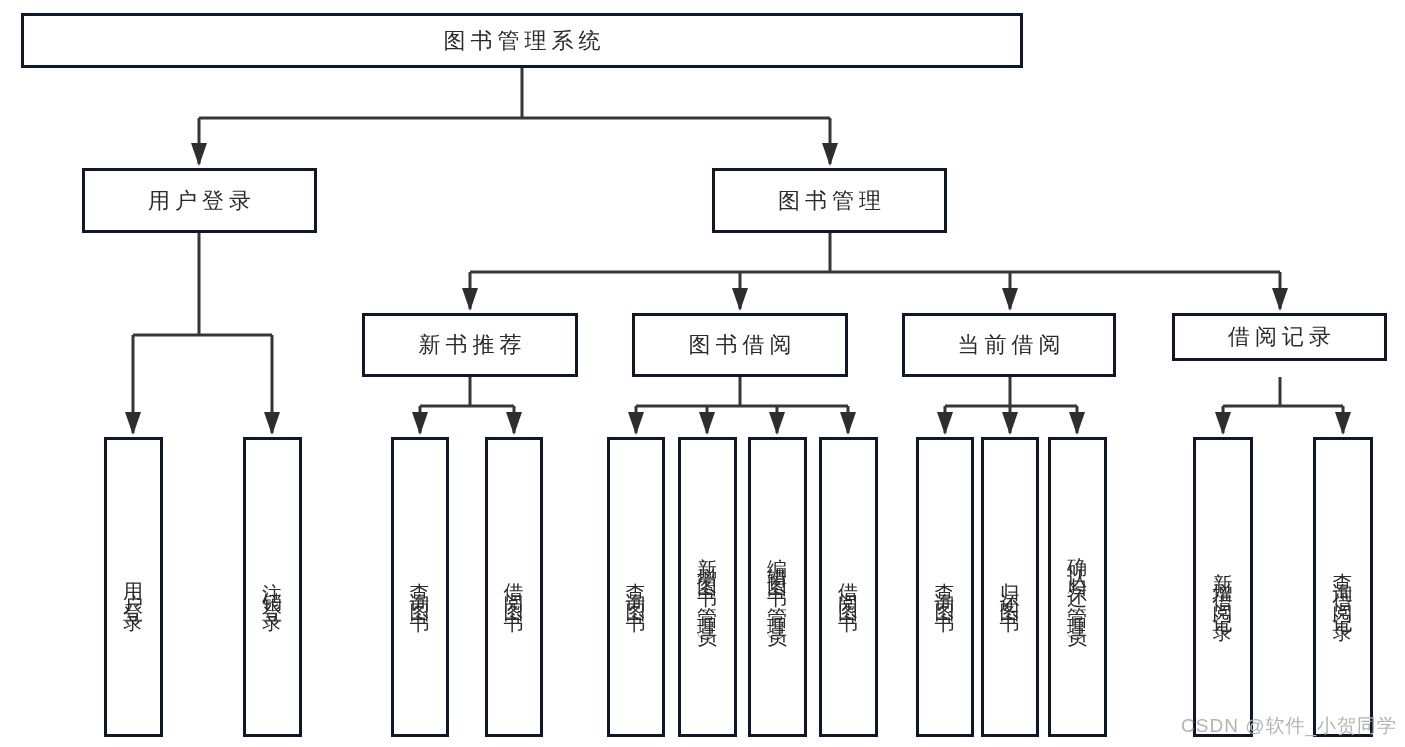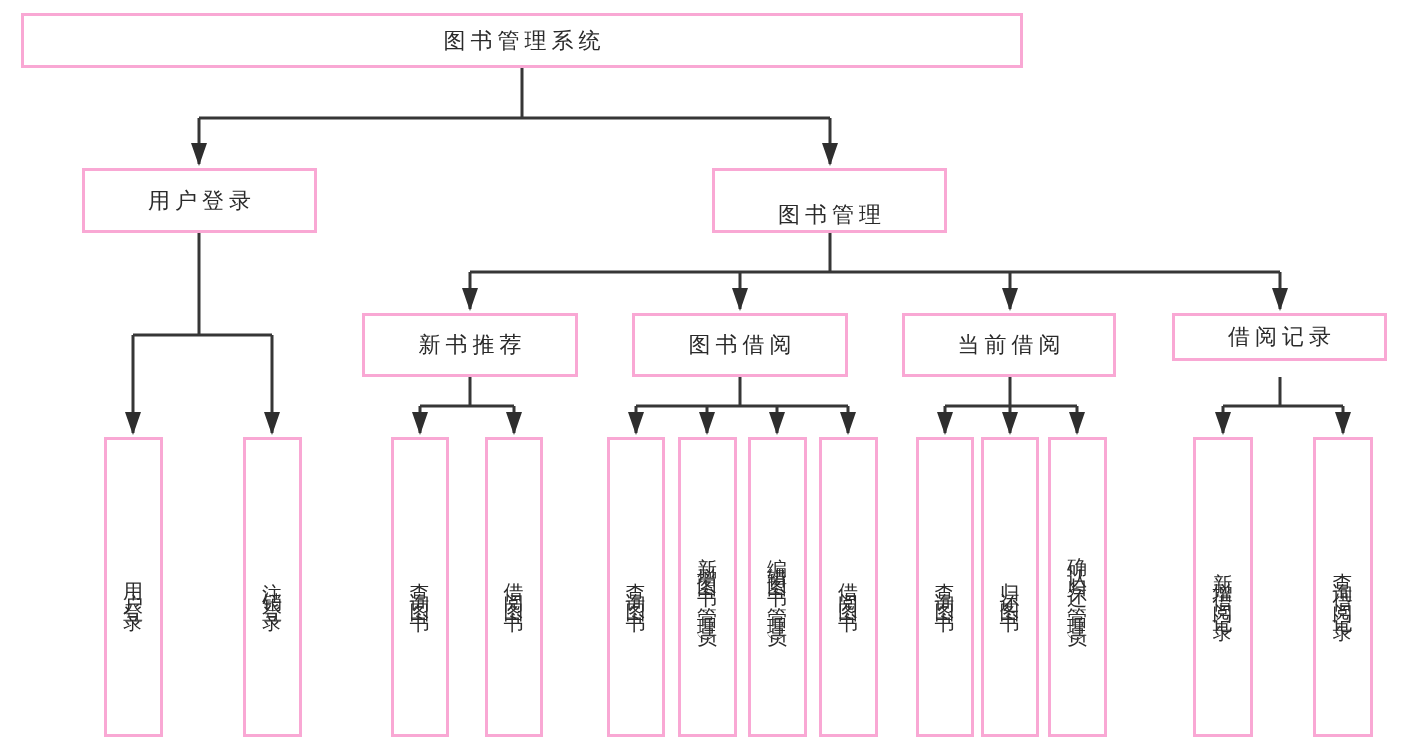--- a/index.html
+++ b/index.html
@@ -14,21 +14,21 @@
   .connectors {
     position: absolute;
     left: 0; top: 0;
     width: 1405px; height: 747px;
   }
   .connectors path { stroke: #363636; stroke-width: 3; fill: none; }
   .connectors polygon { fill: #2e2e2e; stroke: none; }
   .node {
     position: absolute;
     box-sizing: border-box;
-    border: 3px solid #f9a8d4;
+    border: 3px solid #0f172a;
     background: #ffffff;
     display: flex;
     align-items: center;
     justify-content: center;
     color: #2a2a2a;
   }
   .node.h span {
     font-size: 22px;
     letter-spacing: 5px;
     text-indent: 5px;
@@ -93,21 +93,21 @@
     <polygon points="1335,412 1351,412 1343,435"></polygon>
   </svg>
 
   <div class="node h" style="left:21px; top:13px; width:1002px; height:55px;">
     <span>图书管理系统</span>
   </div>
 
   <div class="node h" style="left:82px; top:168px; width:235px; height:65px;">
     <span>用户登录</span>
   </div>
-  <div class="node h" style="left:712px; top:168px; width:235px; height:65px;align-items:flex-end;">
+  <div class="node h" style="left:712px; top:168px; width:235px; height:65px;">
     <span>图书管理</span>
   </div>
 
   <div class="node h" style="left:632px; top:313px; width:216px; height:64px;">
     <span>图书借阅</span>
   </div>
   <div class="node h" style="left:362px; top:313px; width:216px; height:64px;">
     <span>新书推荐</span>
   </div>
   <div class="node h" style="left:902px; top:313px; width:214px; height:64px;">
@@ -154,14 +154,15 @@
     <span>确认归还（管理员）</span>
   </div>
 
   <div class="node v" style="left:1193px; top:437px; width:60px; height:300px;">
     <span>新增借阅记录</span>
   </div>
   <div class="node v" style="left:1313px; top:437px; width:60px; height:300px;">
     <span>查询借阅记录</span>
   </div>
 
+  <div class="watermark">CSDN @软件_小贺同学</div>
 
 </div>
 
 </body></html>

